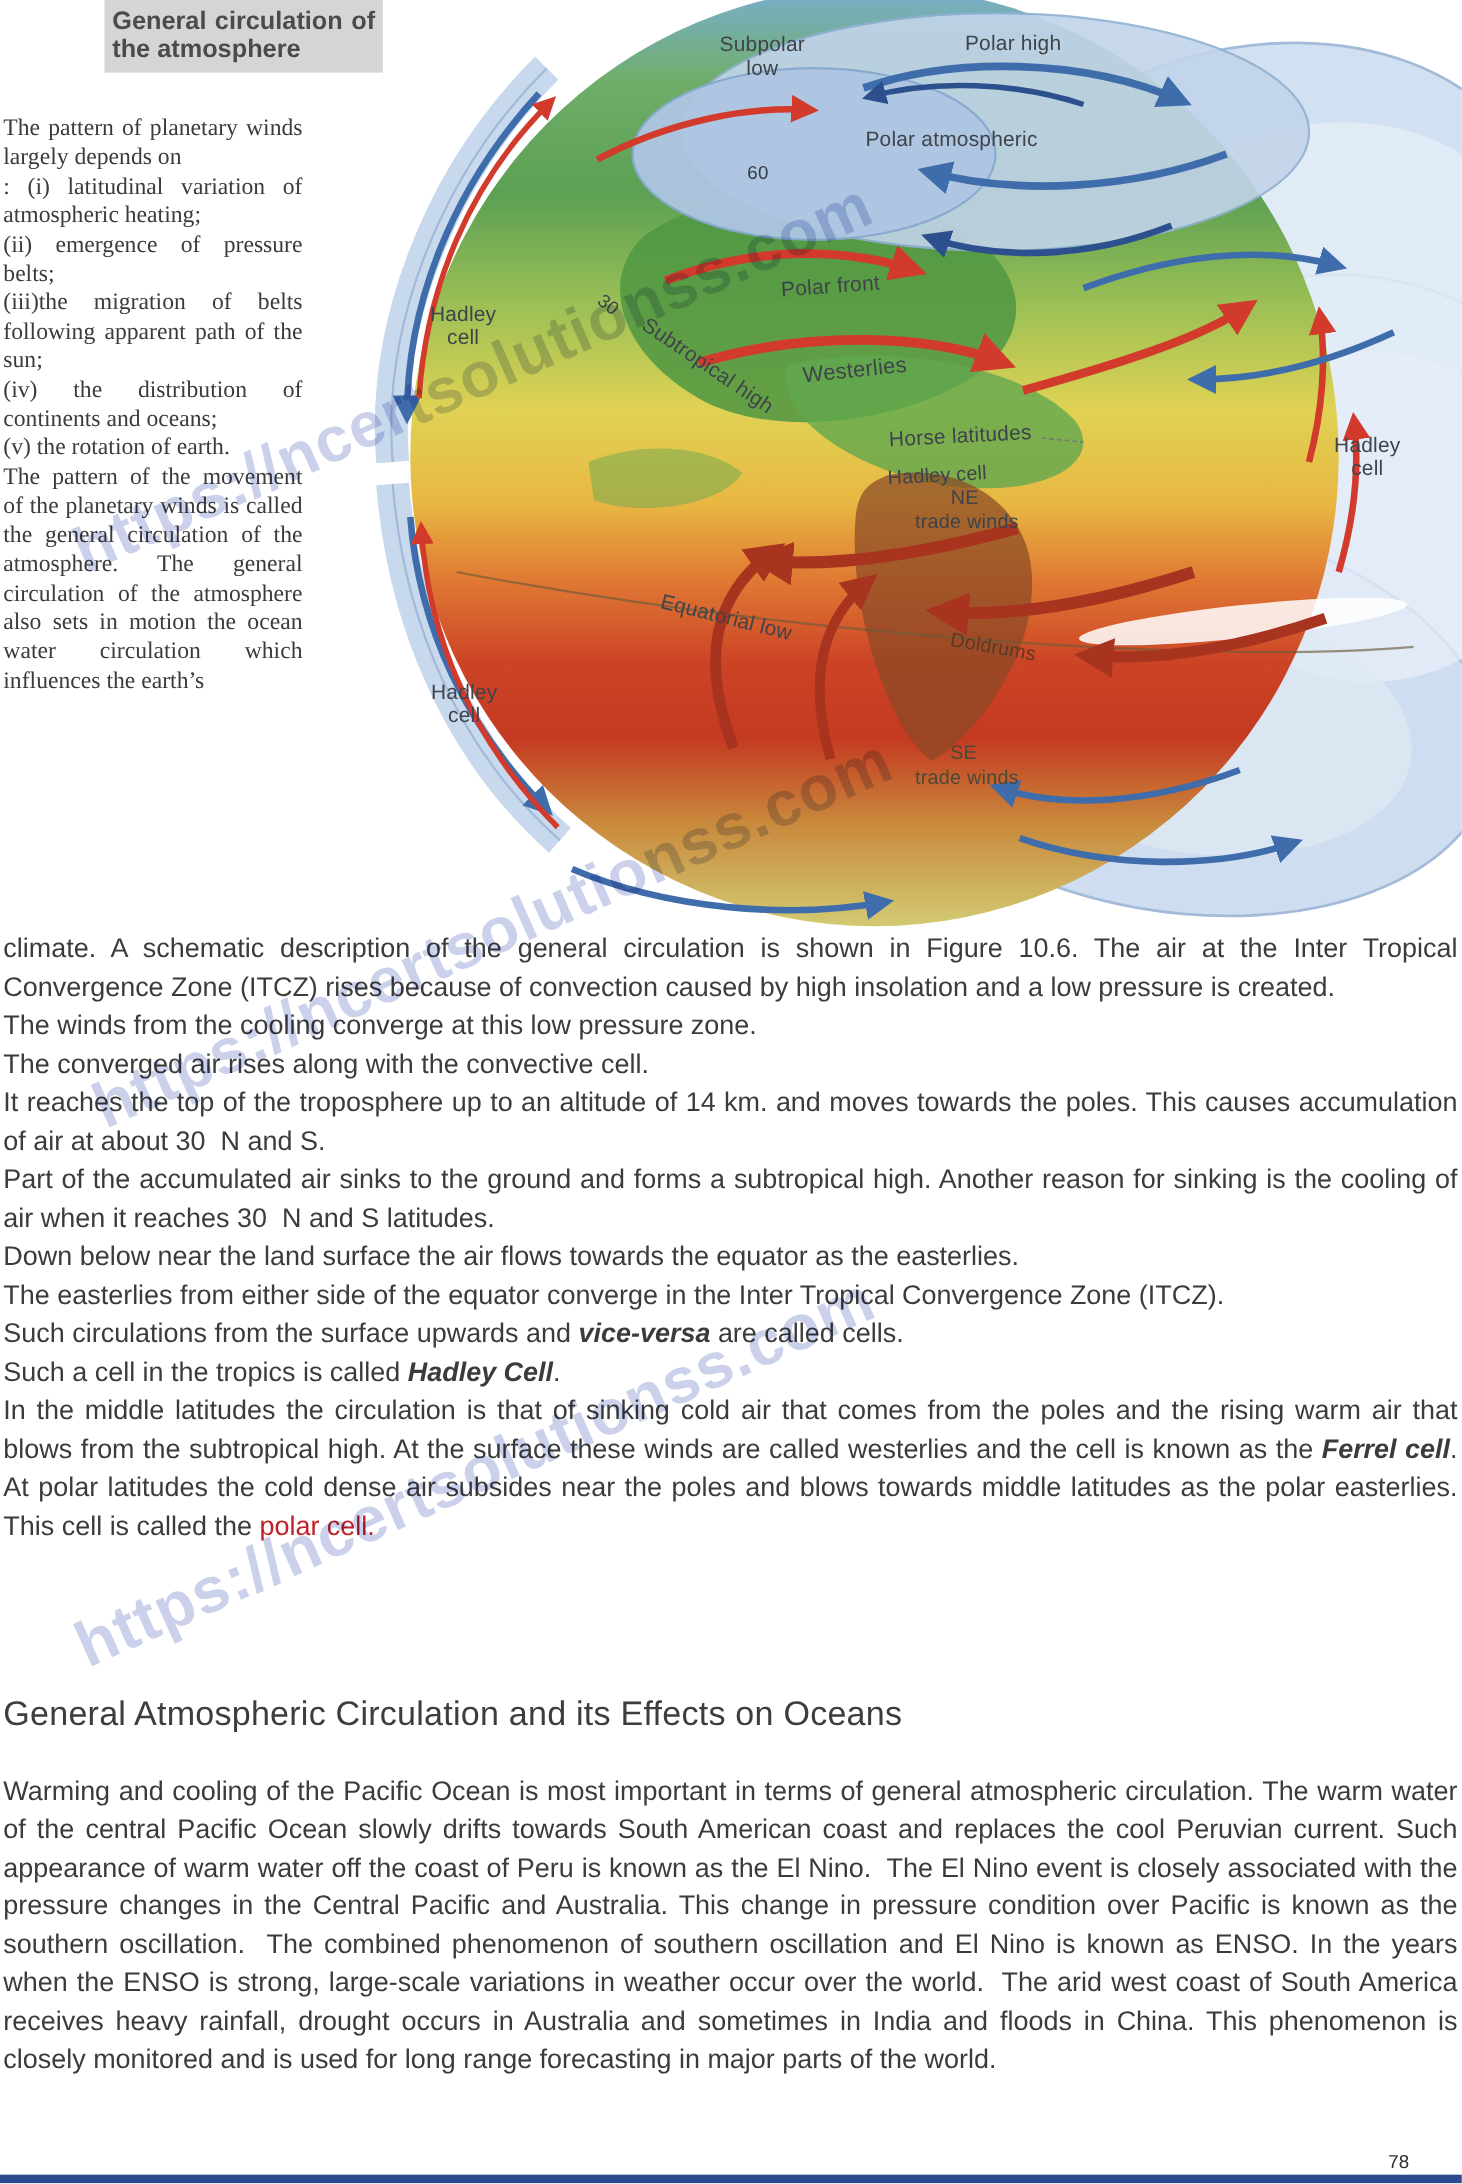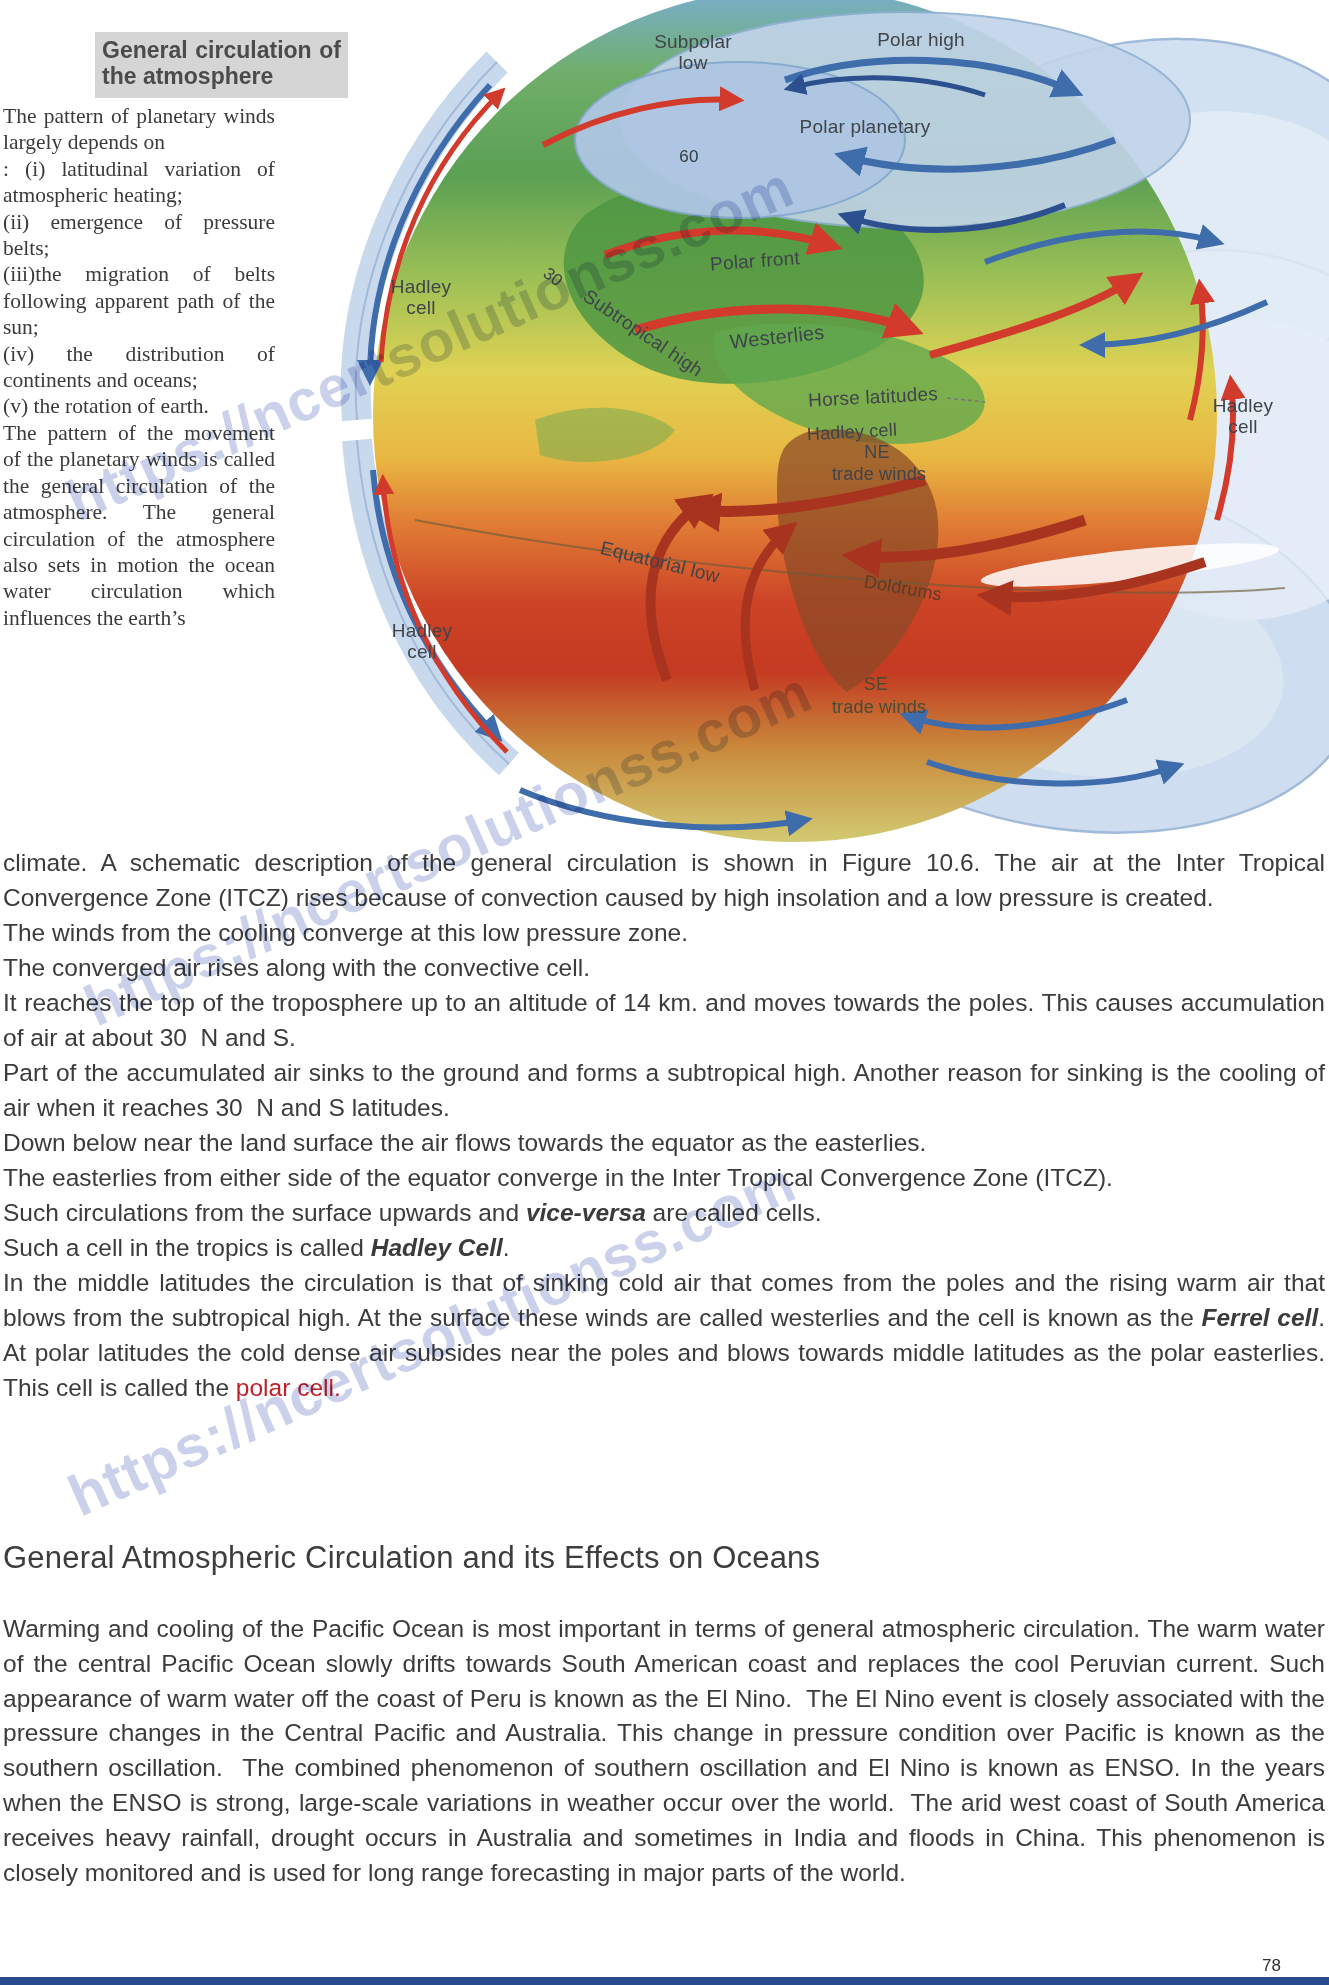--- a/index.html
+++ b/index.html
@@ -63,21 +63,21 @@
     font-size:58px; letter-spacing:1px; opacity:0.5;
     transform:rotate(-24deg); transform-origin:0 50%;
     mix-blend-mode:multiply; pointer-events:none; z-index:6;
   }
 </style>
 </head>
 <body>
 
 <div class="page">
 
-  <div class="heading-box" style="background: rgb(213, 213, 213); margin-top: 32px;">
+  <div class="heading-box" style="background: rgb(213, 213, 213);">
     <span>General circulation of the atmosphere</span>
   </div>
 
   <div class="left-col">
       <p>The pattern of planetary winds largely depends on</p>
       <p>: (i) latitudinal variation of atmospheric heating;</p>
       <p>(ii) emergence of pressure belts;</p>
       <p>(iii)the migration of belts following apparent path of the sun;</p>
       <p>(iv) the distribution of continents and oceans;</p>
       <p>(v) the rotation of earth.</p>
@@ -177,21 +177,21 @@
         <path d="M642,762 C722,790 822,790 892,766" stroke="#3f6cab" stroke-width="6" marker-end="url(#mblue)"></path>
         <path d="M235,790 C320,826 430,836 520,820" stroke="#3f6cab" stroke-width="6" marker-end="url(#mblue)"></path>
       </g>
 
       <path d="M662,398 L700,402" stroke="#777777" stroke-width="1.5" stroke-dasharray="4 3"></path>
     </svg>
     <div class="figure-labels">
         <div class="fig-label" style="left: 408px; top: 52px; font-size: 19px; transform: translate(-50%, -50%);">Subpolar
 low</div>
         <div class="fig-label" style="left: 636px; top: 40px; font-size: 19px; transform: translate(-50%, -50%);">Polar high</div>
-        <div class="fig-label" style="left: 580px; top: 127px; font-size: 19px; transform: translate(-50%, -50%);">Polar planetary</div>
+        <div class="fig-label" style="left: 580px; top: 127px; font-size: 19px; transform: translate(-50%, -50%);">Polar atmospheric</div>
         <div class="fig-label" style="left: 404px; top: 157px; font-size: 17px; color: rgb(51, 58, 68); transform: translate(-50%, -50%);">60</div>
         <div class="fig-label" style="left: 470px; top: 261px; font-size: 19px; transform: translate(-50%, -50%) rotate(-4deg);">Polar front</div>
         <div class="fig-label" style="left: 136px; top: 297px; font-size: 19px; transform: translate(-50%, -50%);">Hadley
 cell</div>
         <div class="fig-label" style="left: 268px; top: 277px; font-size: 17px; transform: translate(-50%, -50%) rotate(38deg);">30</div>
         <div class="fig-label" style="left: 358px; top: 333px; font-size: 19px; transform: translate(-50%, -50%) rotate(34deg);">Subtropical high</div>
         <div class="fig-label" style="left: 492px; top: 337px; font-size: 20px; transform: translate(-50%, -50%) rotate(-6deg);">Westerlies</div>
         <div class="fig-label" style="left: 588px; top: 397px; font-size: 19px; transform: translate(-50%, -50%) rotate(-3deg);">Horse latitudes</div>
         <div class="fig-label" style="left: 567px; top: 432px; font-size: 18px; transform: translate(-50%, -50%) rotate(-3deg);">Hadley cell</div>
         <div class="fig-label" style="left: 592px; top: 452px; font-size: 18px; transform: translate(-50%, -50%);">NE</div>

